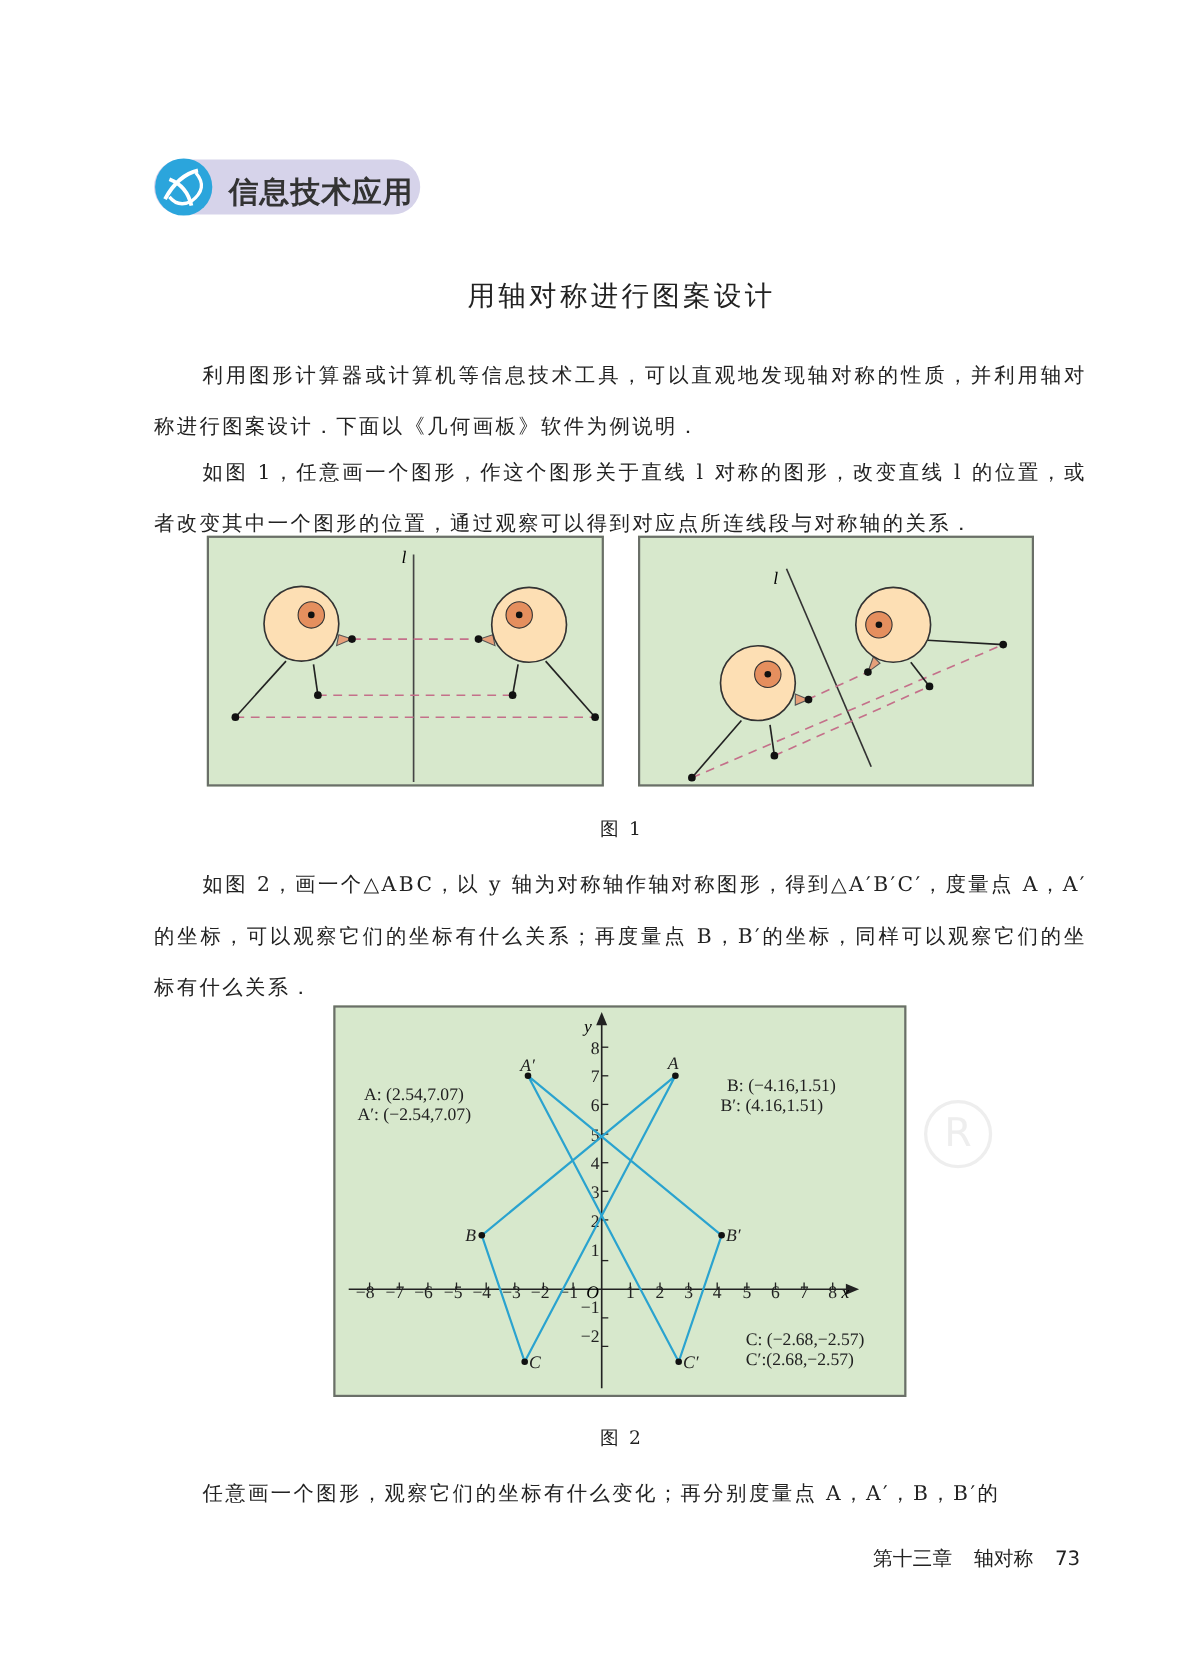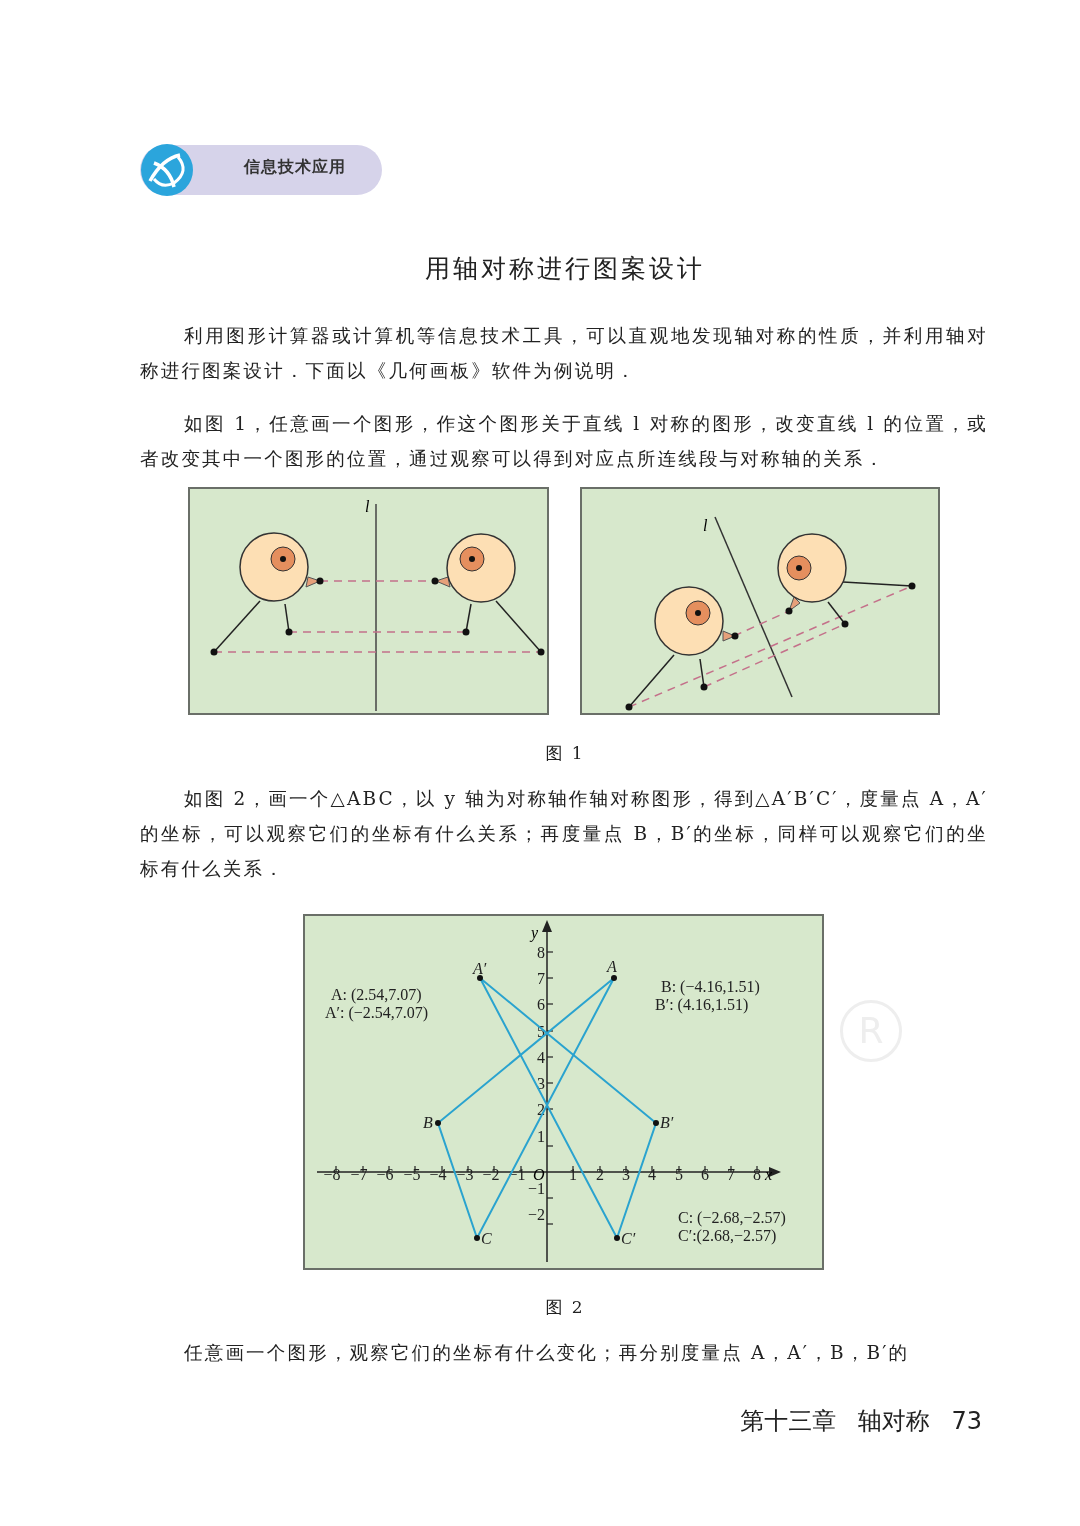--- a/index.html
+++ b/index.html
@@ -2,29 +2,29 @@
 <html><head>
 <meta charset="utf-8">
 <style>
   html, body { margin:0; padding:0; background:#fff; }
   body { width:1080px; height:1526px; position:relative; overflow:hidden;
          font-family:"DejaVu Serif", serif; color:#222; }
   .badge { position:absolute; left:140px; top:145px; width:242px; height:50px;
            background:#d6d3ea; border-radius:25px; }
   .badge-icon { position:absolute; left:140px; top:143px; width:54px; height:54px; }
   .badge-label { position:absolute; left:208px; top:157px; font-family:"DejaVu Sans", sans-serif;
-                 font-size:16px; font-weight:bold; color:#333; letter-spacing:1px;margin-left:36px; }
+                 font-size:27px; font-weight:bold; color:#333; letter-spacing:1px; }
   .title { position:absolute; left:0; width:1130px; top:252px; text-align:center;
            font-size:25px; letter-spacing:3px; color:#222; }
-  .para { position:absolute; left:140px; width:848px; font-size:18.5px; line-height:35px;
+  .para { position:absolute; left:140px; width:848px; font-size:18.5px; line-height:47px;
           letter-spacing:2.2px; text-align:justify; }
   .indent { text-indent:44px; }
   .fig { position:absolute; background:#d7e8cc; border:2px solid #6a6f68; box-sizing:border-box; }
   .caption { position:absolute; left:0; width:1130px; text-align:center; font-size:17px; letter-spacing:2px; }
-  .footer { position:absolute; right:98px; top:1405px; font-family:"DejaVu Sans", sans-serif; font-size:24px; color:#222; }
+  .footer { position:absolute; right:98px; top:1405px; font-family:"DejaVu Sans", sans-serif; font-size:18px; color:#222; }
   .footer span { margin-left:14px; }
   .wm { position:absolute; left:840px; top:1000px; width:56px; height:56px; border:3px solid #eee;
         border-radius:50%; color:#eee; font-size:36px; text-align:center; line-height:56px; font-family:"DejaVu Sans", sans-serif; }
   svg text { font-family:"Liberation Serif", serif; }
 </style>
 </head>
 <body>
 
 <div class="badge"></div>
 <svg class="badge-icon" viewBox="0 0 54 54">

